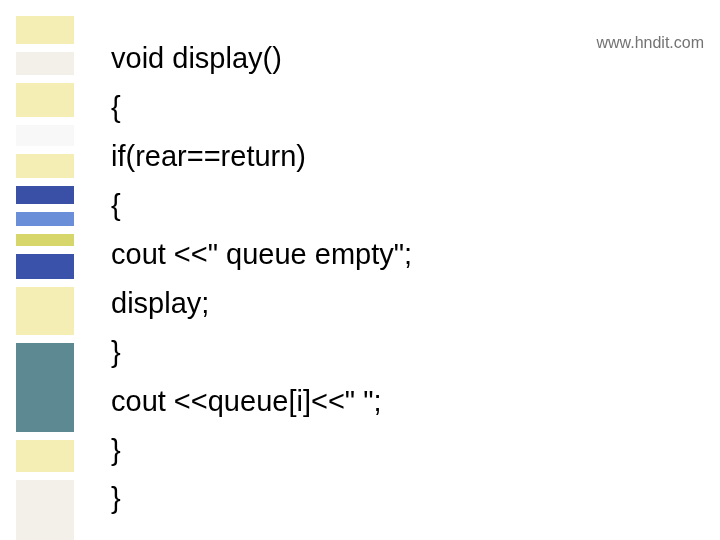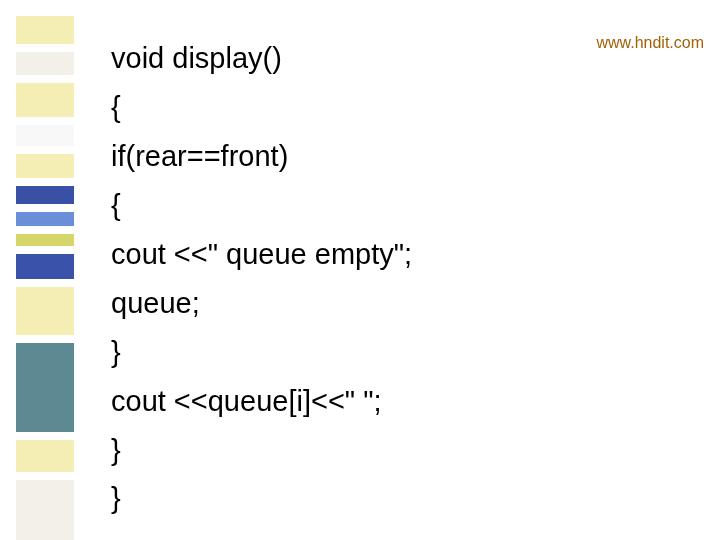--- a/index.html
+++ b/index.html
@@ -29,21 +29,21 @@
     font-size: 29px;
     line-height: 1.55;
     color: #000;
     white-space: pre;
   }
   .url {
     position: absolute;
     right: 20px;
     top: 22px;
     font-size: 16px;
-    color: #a16207;
+    color: #737373;
   }
 </style>
 </head>
 <body>
 
 <div class="sidebar">
     <div class="stripe" style="background: rgb(244, 238, 180); height: 35px;"></div>
     <div class="stripe" style="background: rgb(242, 240, 232); height: 28px;"></div>
     <div class="stripe" style="background: rgb(244, 238, 180); height: 42px;"></div>
     <div class="stripe" style="background: rgb(248, 248, 248); height: 26px;"></div>
@@ -56,21 +56,21 @@
     <div class="stripe" style="background: rgb(93, 138, 146); height: 110px;"></div>
     <div class="stripe" style="background: rgb(244, 238, 180); height: 40px;"></div>
     <div class="stripe" style="background: rgb(242, 240, 232); height: 84px;"></div>
   </div>
 
 <div class="url">www.hndit.com</div>
 
 <div class="content">
     <div class="code-line">void display()</div>
     <div class="code-line">{</div>
-    <div class="code-line">if(rear==front)</div>
+    <div class="code-line">if(rear==return)</div>
     <div class="code-line">{</div>
     <div class="code-line">cout &lt;&lt;" queue empty";</div>
-    <div class="code-line">queue;</div>
+    <div class="code-line">display;</div>
     <div class="code-line">}</div>
     <div class="code-line">cout &lt;&lt;queue[i]&lt;&lt;" ";</div>
     <div class="code-line">}</div>
     <div class="code-line">}</div>
   </div>
 
 </body></html>

